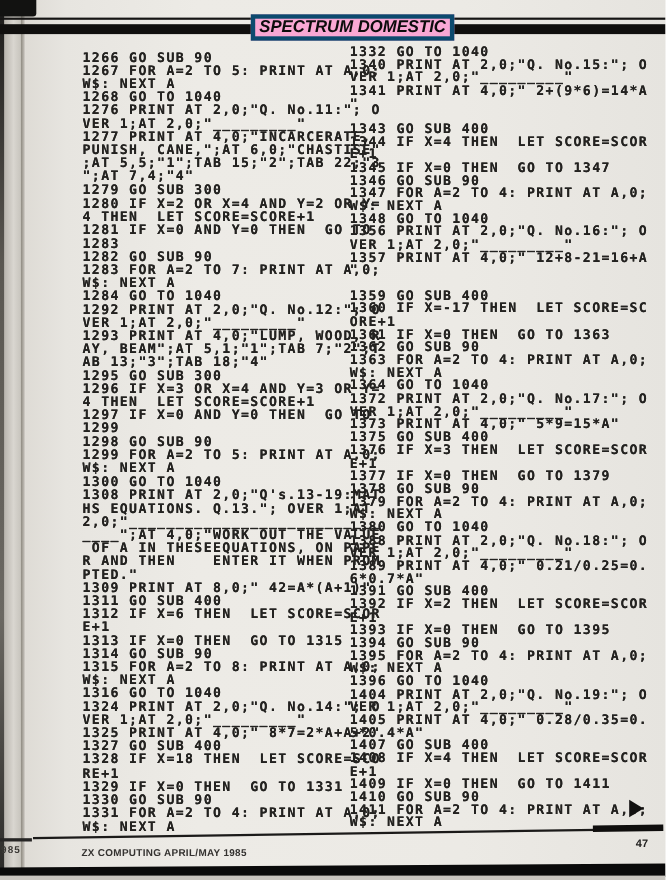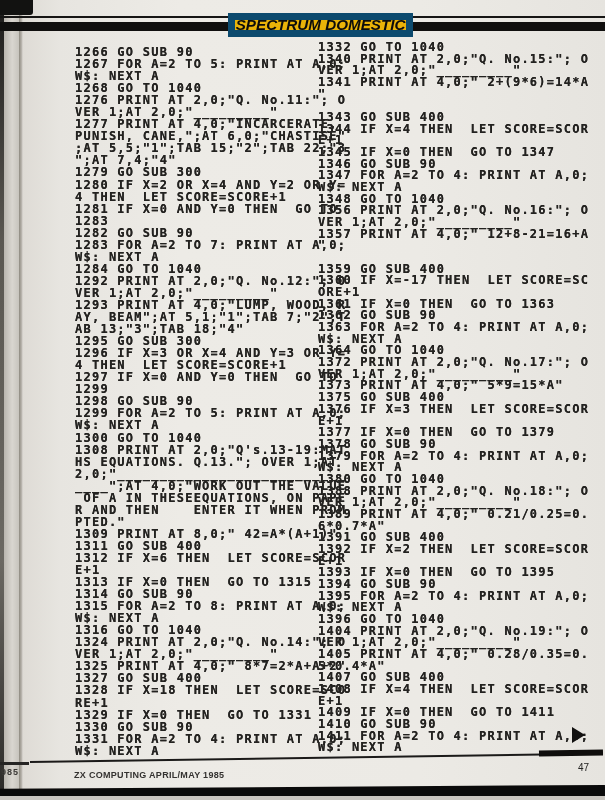--- a/index.html
+++ b/index.html
@@ -12,41 +12,41 @@
   
   .spine-edge{left:0;top:0;width:4px;height:800px;background:linear-gradient(180deg,#1c1b1a,#5a5751 30%,#6b6862 70%,#2a2927);}
   .facing-strip{left:4px;top:0;width:15px;height:800px;background:linear-gradient(90deg,#b9b5ae,#d9d6d0 55%,#c7c4bd);}
   .fold-line{left:19px;top:0;width:4px;height:800px;background:linear-gradient(90deg,#8d897f,#bcb8b1 70%,#e2dfda);}
   .corner-block{left:0;top:0;width:33px;height:15px;background:#121211;border-bottom-right-radius:3px;}
   
   .rule-thin{left:0;top:16px;width:605px;height:2px;background:#161514;}
   .bar{top:22px;height:9px;background:#100f0e;}
   .bar-left{left:0;width:232px;}
   .bar-right{left:410px;width:195px;}
-  .banner{left:228px;top:13px;width:185px;height:24px;background:#eab308;border:7px solid #0c4a6e;
+  .banner{left:228px;top:13px;width:185px;height:24px;background:#f9a8d4;border:4px solid #0c4a6e;
           display:flex;align-items:center;justify-content:center;box-sizing:border-box;}
   .banner span{font-family:"Liberation Sans",sans-serif;font-weight:bold;font-style:italic;
           font-size:15.5px;color:#0c0c0c;letter-spacing:0px;transform:scaleX(0.98);white-space:nowrap;}
   
   pre.code{margin:0;white-space:pre;font-family:"DejaVu Sans Mono",monospace;font-weight:700;
            font-size:12px;letter-spacing:1.25px;color:#232220;text-shadow:0 0 .5px #33312e;}
   .col-left{left:75px;top:46px;line-height:12.05px;}
   .col-right{left:318px;top:42px;line-height:11.67px;}
   
   .cont-arrow{left:572px;top:727px;width:0;height:0;border-top:8px solid transparent;
               border-bottom:8px solid transparent;border-left:13px solid #121110;}
   .footer-rule{left:30px;top:761px;width:546px;height:2px;background:#1b1a19;
                transform:rotate(-0.85deg);transform-origin:left center;}
   .footer-rule-cap{left:539px;top:750px;width:64px;height:6px;background:#0f0e0d;
                transform:rotate(-0.85deg);}
   .facing-rule{left:0;top:762px;width:29px;height:3px;background:#262524;}
   .credit{left:57px;top:770px;font-family:"Liberation Sans",sans-serif;font-size:9px;
           font-weight:bold;color:#343230;letter-spacing:0.3px;white-space:nowrap;margin-left:17px;}
   .pagenum{left:578px;top:762px;font-family:"Liberation Sans",sans-serif;font-size:10px;
-          font-weight:normal;color:#232221;}
+          font-weight:bold;color:#232221;}
   .facing-num{left:1px;top:767px;font-family:"Liberation Sans",sans-serif;font-size:9px;
           font-weight:bold;color:#3a3835;letter-spacing:1px;text-align:right;}
   .bottom-bar{left:0;top:785px;width:605px;height:12px;background:#0a0a0a;
           transform:rotate(-0.35deg);transform-origin:right center;}
   .bottom-strip{left:0;top:796px;width:605px;height:4px;background:#c8c5bf;}
 </style>
 </head>
 <body>
 
 <div class="abs spine-edge"></div>

